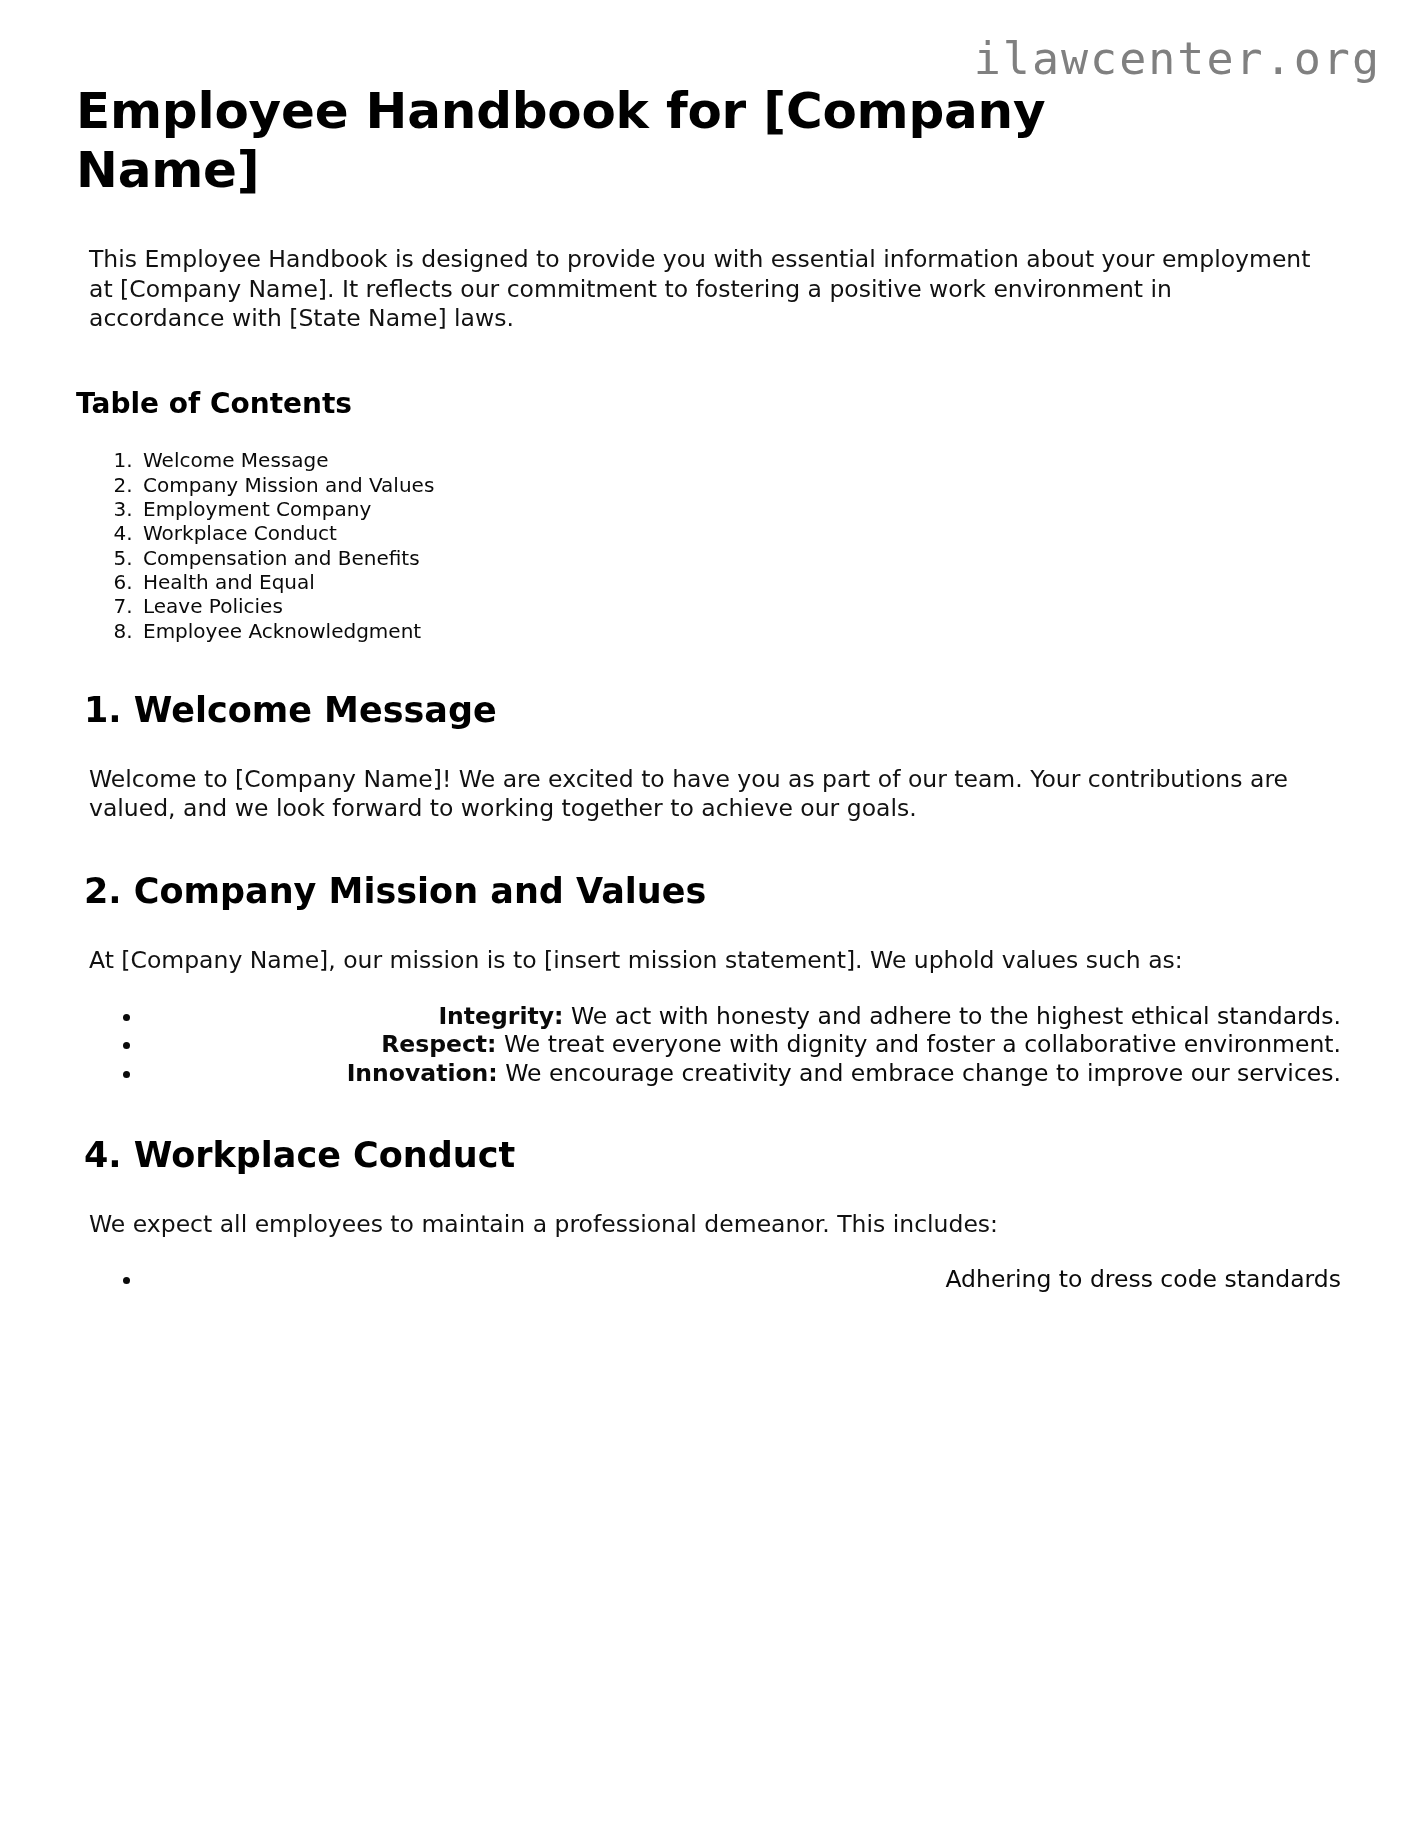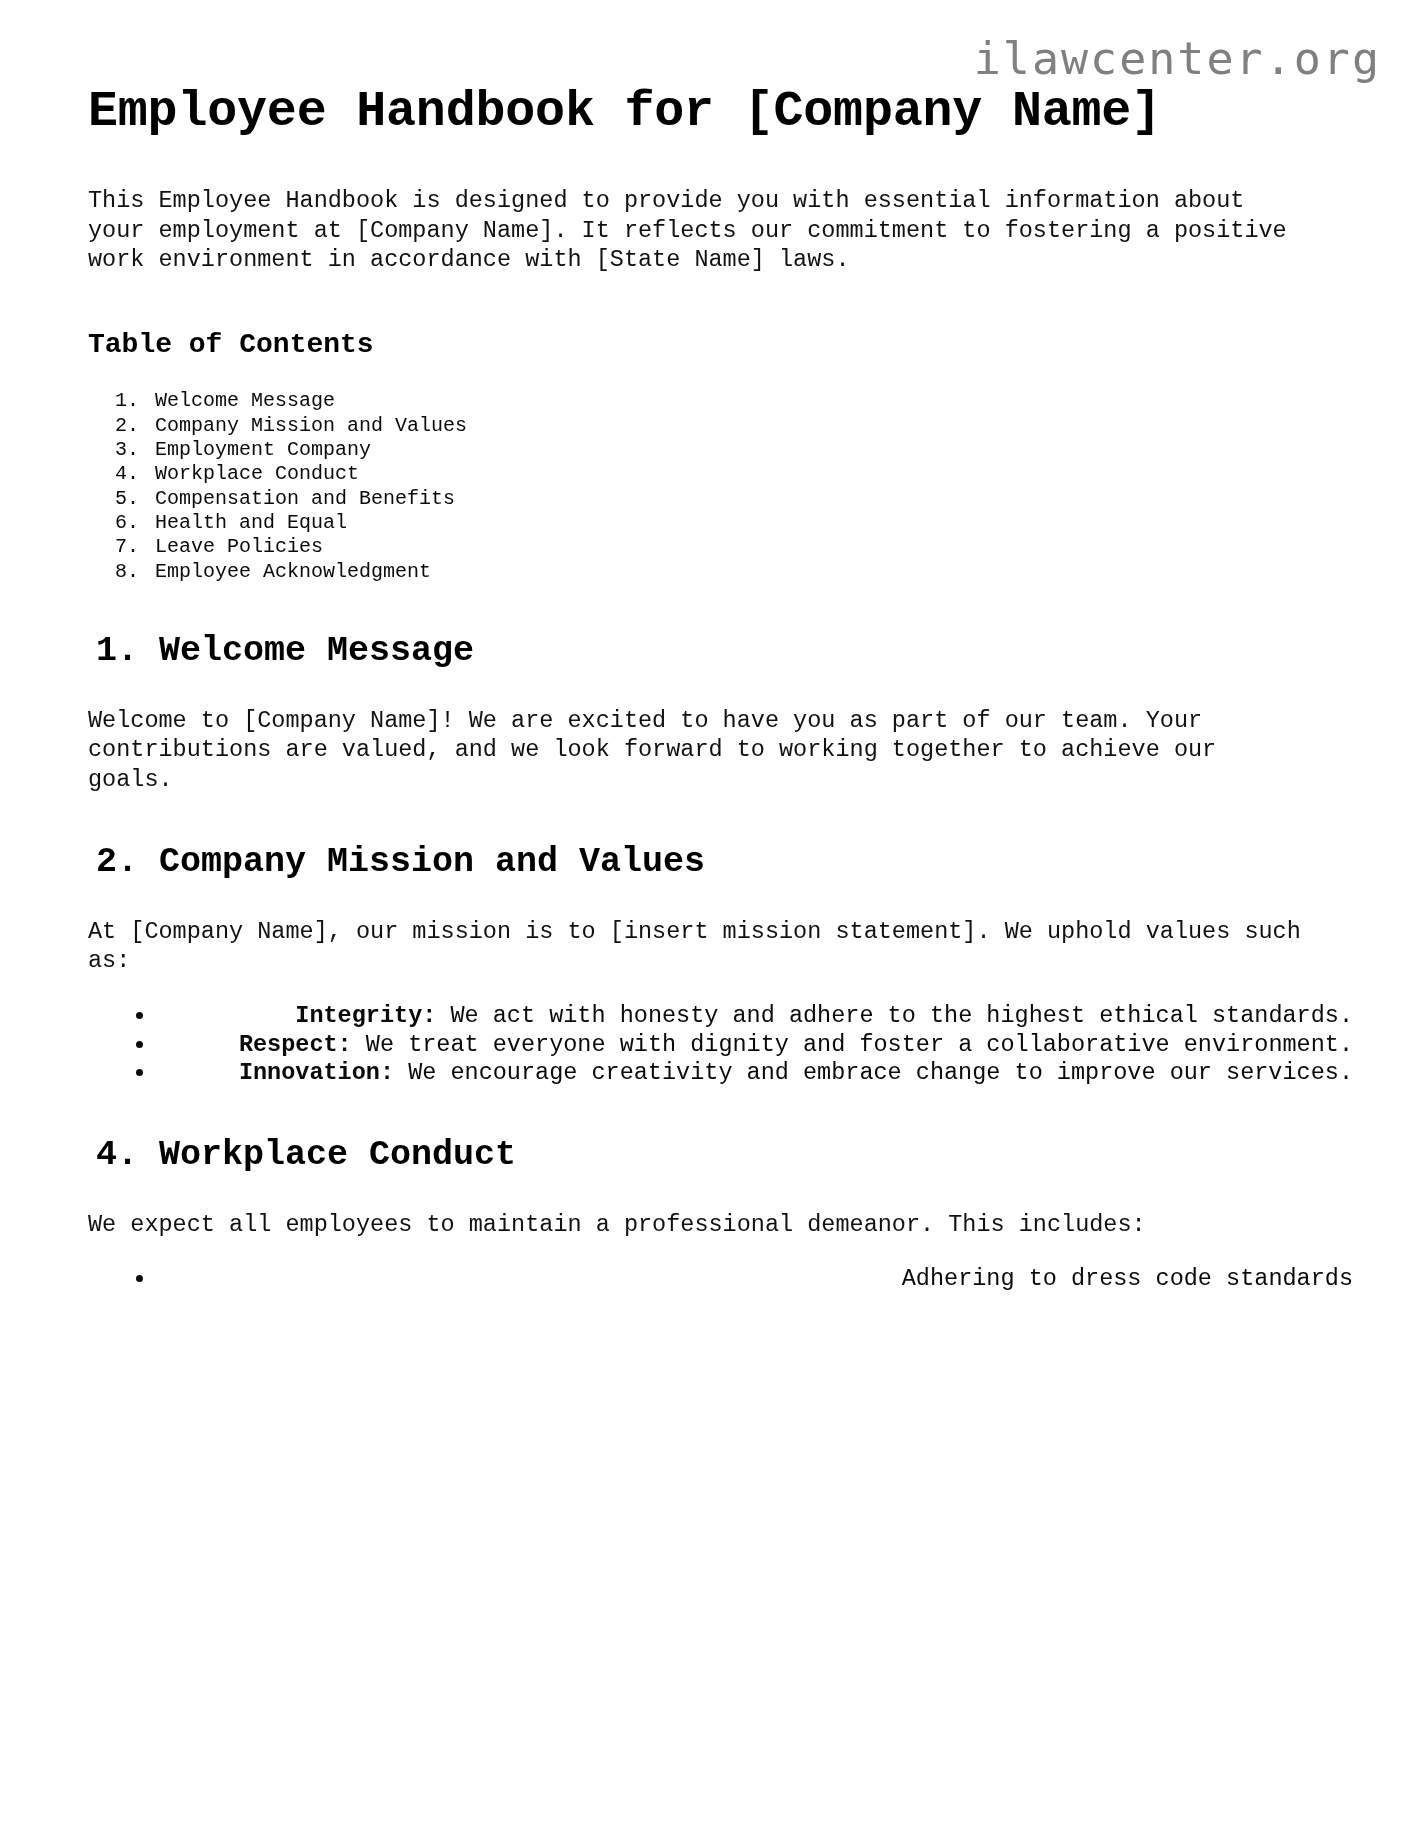--- a/index.html
+++ b/index.html
@@ -29,38 +29,37 @@
     font-family: "DejaVu Sans Mono", "Liberation Mono", monospace;
     font-size: 45px;
     letter-spacing: 2px;
     color: #808080;
     line-height: 1;
     white-space: nowrap;
     user-select: none;
   }
   .content {
     position: absolute;
-    left: 88px;
+    left: 76px;
     top: 0;
     width: 1265px;
-    font-family: Liberation Mono, monospace;
   }
   h1.doc-title {
     font-size: 50px;
     font-weight: bold;
     line-height: 1.18;
     margin: 82px 0 0 0;
     letter-spacing: -0.2px;
     max-width: 1100px;
     color: #000000;
   }
   p.para {
     font-size: 23.5px;
     line-height: 1.26;
-    margin: 45px 0 0 0;
+    margin: 45px 0 0 13px;
     max-width: 1225px;
     color: #111111;
   }
   h2.section-title {
     font-size: 35px;
     font-weight: bold;
     line-height: 1.2;
     margin: 46px 0 0 8px;
     color: #000000;
   }

